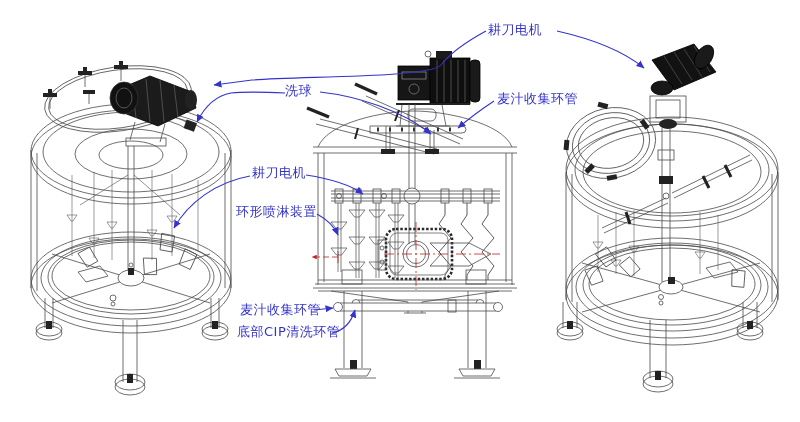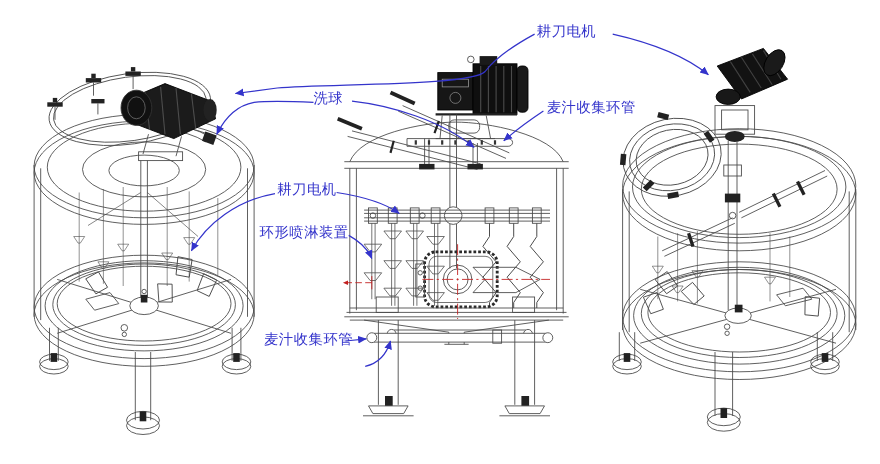--- a/index.html
+++ b/index.html
@@ -432,14 +432,15 @@
     <path d="M332,333 C346,330 352,320 355,310" marker-end="url(#la)"></path>
   </g>
 </svg>
 
 <div class="lbl" style="left:488px;top:23px;">耕刀电机</div>
 <div class="lbl" style="left:285px;top:84px;">洗球</div>
 <div class="lbl" style="left:497px;top:92px;">麦汁收集环管</div>
 <div class="lbl" style="left:252px;top:166px;">耕刀电机</div>
 <div class="lbl" style="left:236px;top:205px;">环形喷淋装置</div>
 <div class="lbl" style="left:240px;top:303px;">麦汁收集环管</div>
+<div class="lbl" style="left:237px;top:325px;">底部CIP清洗环管</div>
 
 </div>
 
 </body></html>

